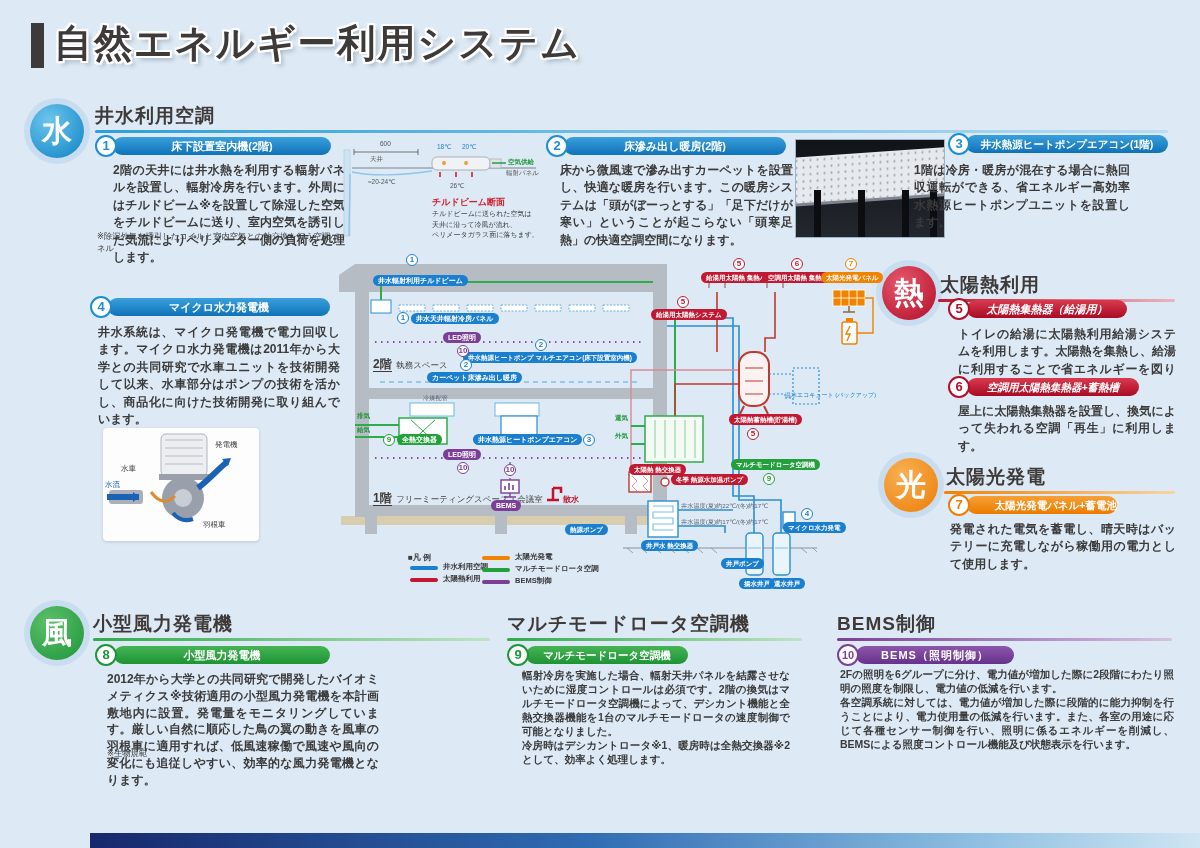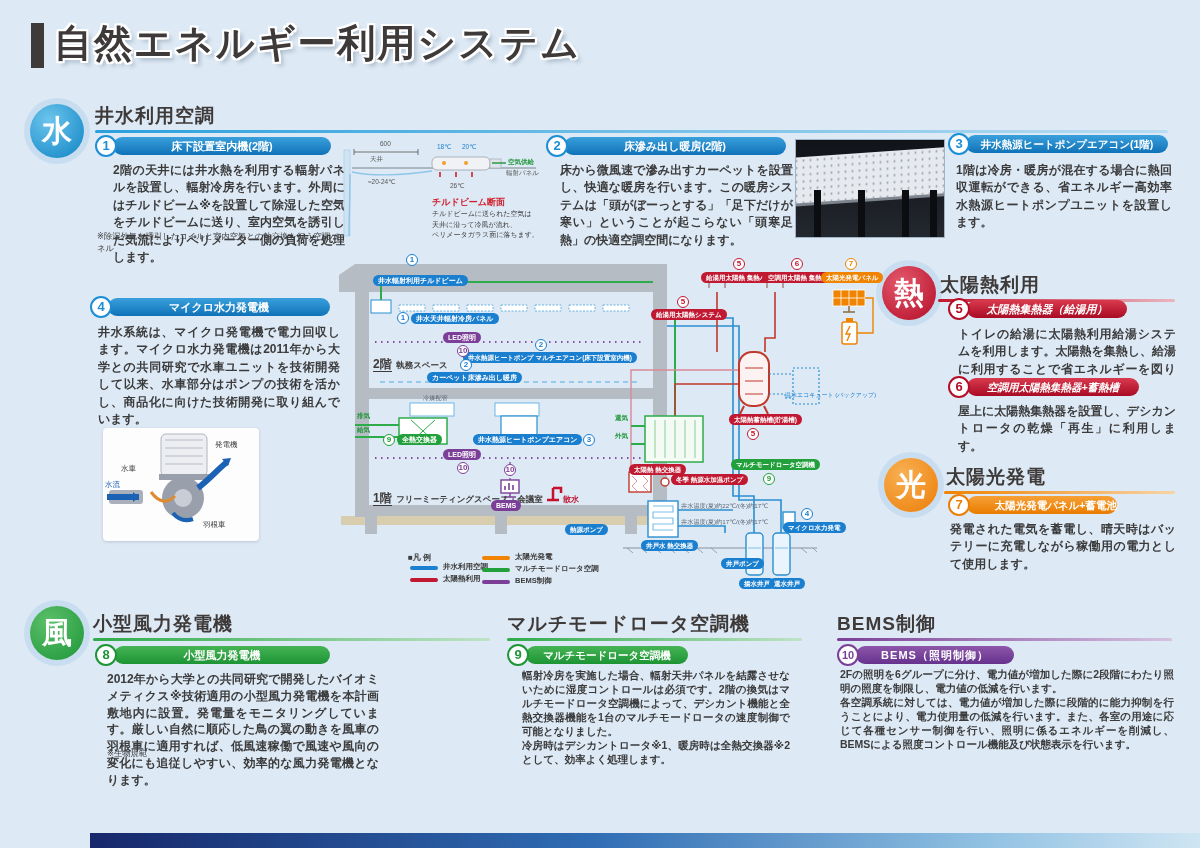--- a/index.html
+++ b/index.html
@@ -56,21 +56,21 @@
   .dnum.red{border-color:#c01931;color:#c01931;}
   .dnum.orange{border-color:#f08300;color:#f08300;}
   .dnum.green{border-color:#22a03c;color:#22a03c;}
   .dnum.purple{border-color:#7b3f98;color:#7b3f98;}
   .redtext{position:absolute;font-size:8px;font-weight:bold;color:#c01931;white-space:nowrap;}
   .bluetext{position:absolute;font-size:6px;color:#1b7fd0;line-height:1.3;white-space:nowrap;text-align:center;}
   .tiny{position:absolute;font-size:6.2px;color:#5a6575;white-space:nowrap;}
   .tinygreen{position:absolute;font-size:6.5px;color:#1d9537;font-weight:bold;white-space:nowrap;}
   .floorlbl{position:absolute;white-space:nowrap;color:#3e3a39;}
   .floorlbl b{font-size:12px;border-bottom:1px solid #3e3a39;}
-  .floorlbl span{font-size:8.5px;font-weight:bold;}
+  .floorlbl span{font-size:8.5px;font-weight:normal;}
   
   .inset-t{position:absolute;font-size:9px;font-weight:bold;color:#d0202e;white-space:nowrap;}
   .inset-c{position:absolute;font-size:7px;line-height:1.5;color:#3b3b3c;white-space:pre-line;}
   .itiny{position:absolute;font-size:6.5px;color:#555;white-space:nowrap;}
   .itiny.blue{color:#1b7fd0;}
   .itiny.green{color:#1d9537;font-weight:bold;}
   
   .lg-title{position:absolute;font-size:8px;font-weight:bold;color:#3b3b3c;}
   .lg-line{position:absolute;width:28px;height:4px;border-radius:2px;}
   .lg-lab{position:absolute;font-size:7.5px;font-weight:bold;color:#3b3b3c;white-space:nowrap;}
@@ -140,21 +140,21 @@
   <div class="photo">
     <div class="panelgrid"></div>
     <div class="post" style="left:18px;"></div>
     <div class="post" style="left:62px;"></div>
     <div class="post" style="left:106px;"></div>
     <div class="post" style="left:134px;"></div>
   </div>
 
   <div class="numc blue" style="left:948px;top:133px;">3</div>
   <div class="pill blue fs10" style="left:966px;top:135px;width:202px;">井水熱源ヒートポンプエアコン(1階)</div>
-  <div class="body" style="left:956px;top:162px;width:216px;">1階は冷房・暖房が混在する場合に熱回収運転ができる、省エネルギー高効率水熱源ヒートポンプユニットを設置します。</div>
+  <div class="body" style="left:914px;top:162px;width:216px;">1階は冷房・暖房が混在する場合に熱回収運転ができる、省エネルギー高効率水熱源ヒートポンプユニットを設置します。</div>
 
   <div class="numc blue" style="left:90px;top:296px;">4</div>
   <div class="pill blue" style="left:108px;top:298px;width:222px;">マイクロ水力発電機</div>
   <div class="body" style="left:98px;top:324px;width:242px;">井水系統は、マイクロ発電機で電力回収します。マイクロ水力発電機は2011年から大学との共同研究で水車ユニットを技術開発して以来、水車部分はポンプの技術を活かし、商品化に向けた技術開発に取り組んでいます。</div>
 
   <div class="pumpbox">
     <svg width="156" height="113" viewBox="0 0 156 113">
       <rect x="58" y="6" width="46" height="42" rx="5" fill="#eceef2" stroke="#b0b5bf"></rect>
       <path d="M62,12 h38 M62,20 h38 M62,28 h38 M62,36 h38" stroke="#c9cdd5" stroke-width="1.5"></path>
       <rect x="56" y="46" width="50" height="6" fill="#9aa0ab"></rect>
@@ -177,21 +177,21 @@
   <div class="badge heat" style="left:882px;top:266px;">熱</div>
   <div class="sech" style="left:940px;top:272px;">太陽熱利用</div>
   <div class="ul red" style="left:938px;top:299px;width:237px;"></div>
 
   <div class="numc red" style="left:948px;top:298px;">5</div>
   <div class="pill red" style="left:967px;top:300px;width:160px;">太陽熱集熱器（給湯用）</div>
   <div class="body" style="left:958px;top:326px;width:218px;">トイレの給湯に太陽熱利用給湯システムを利用します。太陽熱を集熱し、給湯に利用することで省エネルギーを図ります。</div>
 
   <div class="numc red" style="left:948px;top:376px;">6</div>
   <div class="pill red fs10" style="left:967px;top:378px;width:172px;">空調用太陽熱集熱器+蓄熱槽</div>
-  <div class="body" style="left:958px;top:403px;width:218px;">屋上に太陽熱集熱器を設置し、デシカントロータの乾燥「再生」に利用します。</div>
+  <div class="body" style="left:958px;top:403px;width:218px;">屋上に太陽熱集熱器を設置し、換気によって失われる空調「再生」に利用します。</div>
 
   <div class="badge light" style="left:884px;top:458px;">光</div>
   <div class="sech" style="left:946px;top:464px;">太陽光発電</div>
   <div class="ul orange" style="left:944px;top:491px;width:231px;"></div>
 
   <div class="numc orange" style="left:948px;top:494px;">7</div>
   <div class="pill orange fs10" style="left:967px;top:496px;width:150px;text-align:right;">太陽光発電パネル+蓄電池</div>
   <div class="body" style="left:950px;top:521px;width:226px;">発電された電気を蓄電し、晴天時はバッテリーに充電しながら稼働用の電力として使用します。</div>
 
   <div class="abs" style="left:335px;top:248px;width:550px;height:355px;">

